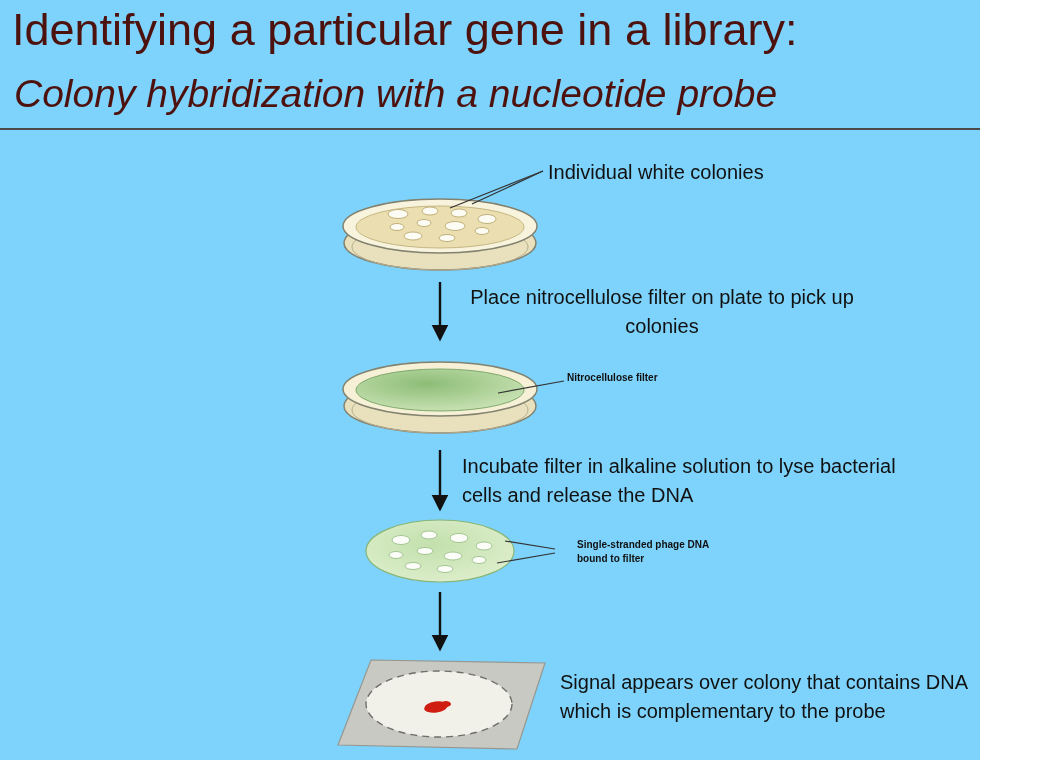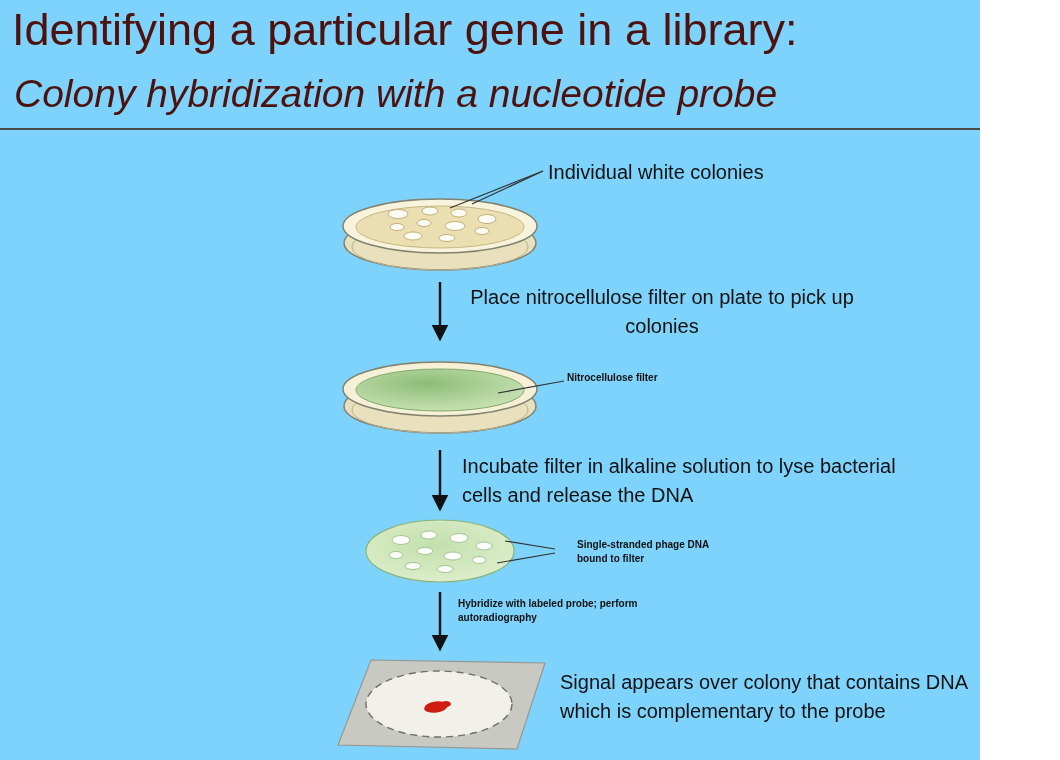--- a/index.html
+++ b/index.html
@@ -151,18 +151,17 @@
     <div class="lbl" style="left:548px; top:158px; width:330px;">Individual white colonies</div>
 
     <div class="lbl" style="left:462px; top:283px; width:400px;text-align:center;">Place nitrocellulose filter on plate to pick up colonies</div>
 
     <div class="lbl-sm" style="left:567px; top:371px; width:180px;">Nitrocellulose filter</div>
 
     <div class="lbl" style="left:462px; top:452px; width:455px;">Incubate filter in alkaline solution to lyse bacterial cells and release the DNA</div>
 
     <div class="lbl-sm" style="left:558px; top:538px; width:165px;margin-left:19px;">Single-stranded phage DNA bound to filter</div>
 
-    <div class="lbl-sm" style="left:458px; top:597px; width:250px;">Hybridize with labeled probe; perform autoradiography</div>
 
     <div class="lbl" style="left:560px; top:668px; width:430px;">Signal appears over colony that contains DNA which is complementary to the probe</div>
 
   </div>
 </div>
 
 </body></html>

